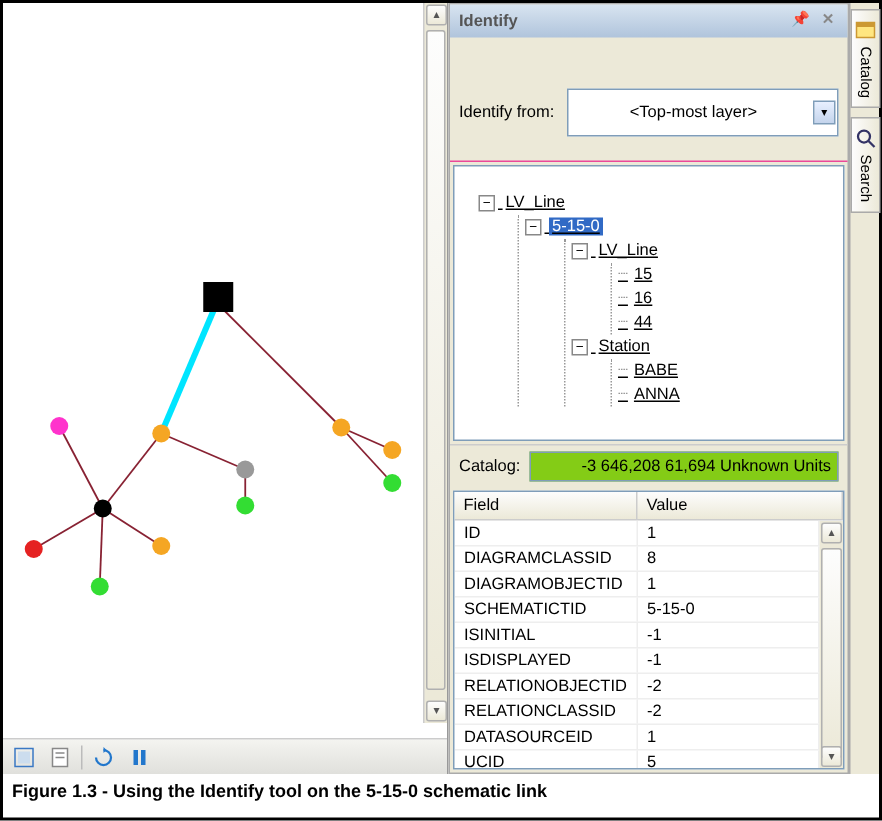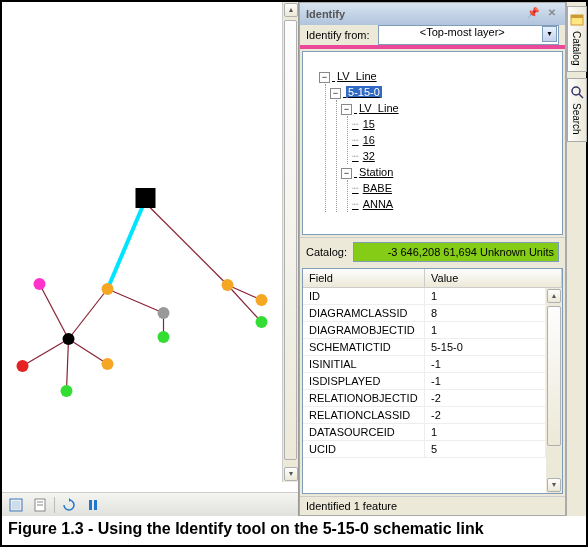--- a/index.html
+++ b/index.html
@@ -14,45 +14,45 @@
 .map-scroll-v .scroll-thumb { position: absolute; top: 18px; left: 1px; right: 1px; height: 440px; }
 .scroll-arrow { width: 14px; height: 14px; background: linear-gradient(#fdfdfd,#ece9d8); border: 1px solid #b0b0b0; border-radius: 2px; position: absolute; left: 1px; font-size: 8px; text-align: center; line-height: 12px; color: #555; }
 .arrow-up { top: 1px; }
 .arrow-down { bottom: 1px; }
 .tool-btn { width: 20px; height: 18px; border: 1px solid transparent; display: flex; align-items: center; justify-content: center; cursor: pointer; }
 .right-panel { flex: 1; display: flex; }
 .identify-panel { flex: 1; display: flex; flex-direction: column; background: #ece9d8; border: 1px solid #aaa; }
 .identify-header { height: 22px; background: linear-gradient(#d8e4f0, #b0c4dc); display: flex; align-items: center; padding: 0 6px; justify-content: space-between; color: #555; font-weight: bold; }
 .hdr-icons { display: flex; gap: 4px; }
 .hdr-icon { width: 14px; height: 14px; color: #888; cursor: pointer; font-size: 10px; text-align: center; }
-.identify-from { display: flex; align-items: center; gap: 8px; padding: 0 6px; border-bottom: 4px solid #ec4899; }
-.combo { flex: 1; height: 20px; background: #fff; border: 1px solid #7f9db9; display: flex; align-items: flex-start; padding: 0 4px; justify-content: space-between; }
+.identify-from { display: flex; align-items: center; gap: 8px; padding: 16px 6px; border-bottom: 1px solid #ec4899; margin-top: 18px; }
+.combo { flex: 1; height: 32px; background: #fff; border: 1px solid #7f9db9; display: flex; align-items: center; padding: 0 4px; justify-content: space-between; }
 .combo-arrow { width: 15px; height: 16px; background: linear-gradient(#e8f0ff,#c4d4ec); border: 1px solid #7f9db9; font-size: 8px; text-align: center; line-height: 14px; margin-right: -3px; }
 .tree-area { height: 184px; background: #fff; margin: 2px; border: 1px solid #7f9db9; overflow: auto; padding: 16px; position: relative; text-decoration: underline; }
 .tree-node { white-space: nowrap; line-height: 16px; }
-.tree-children { margin-left: 6px; border-left: 1px dotted #999; padding-left: 4px; }
+.tree-children { margin-left: 26px; border-left: 1px dotted #999; padding-left: 4px; }
 .expander { display: inline-block; width: 11px; height: 11px; border: 1px solid #888; background: #fff; text-align: center; line-height: 9px; font-size: 9px; margin-right: 2px; cursor: pointer; vertical-align: middle; }
 .leaf-dash { color: #999; margin-right: 2px; }
 .tree-label { cursor: pointer; padding: 0 2px; }
 .selected { background: #316ac5; color: #fff; }
 .location-row { display: flex; align-items: center; gap: 6px; padding: 4px 6px; border-top: 1px solid #ccc; }
 .loc-input { flex: 1; height: 20px; background: #84cc16; border: 1px solid #7f9db9; display: flex; align-items: center; padding: 0 4px; justify-content: flex-end; }
 .attr-table { flex: 1; margin: 2px; border: 1px solid #7f9db9; background: #fff; overflow: hidden; display: flex; flex-direction: column; }
 .attr-header { display: flex; background: linear-gradient(#fdfdfd,#ece9d8); border-bottom: 1px solid #ccc; }
 .attr-header > div { padding: 3px 6px; border-right: 1px solid #ccc; font-weight: normal; }
 .col-field { width: 122px; }
 .col-value { flex: 1; }
 .attr-body { flex: 1; overflow-y: auto; position: relative; }
 .attr-row { display: flex; border-bottom: 1px solid #eee; }
 .attr-row > div { padding: 2px 6px; border-right: 1px solid #eee; }
 .status-bar { padding: 3px 6px; border-top: 1px solid #ccc; background: #ece9d8; }
 .side-tabs { width: 20px; background: #ece9d8; border-left: 1px solid #aaa; display: flex; flex-direction: column; align-items: center; padding-top: 4px; gap: 6px; }
 .side-tab { writing-mode: vertical-rl; padding: 6px 2px; border: 1px solid #aaa; background: linear-gradient(90deg,#fdfdfd,#ece9d8); cursor: pointer; font-size: 10px; display: flex; align-items: center; gap: 4px; }
 .side-tab-icon { width: 14px; height: 14px; writing-mode: horizontal-tb; }
-.caption { padding: 4px 6px; font-size: 16px; font-weight: bold; }
+.caption { padding: 4px 6px; font-size: 12px; font-weight: bold; }
 .attr-scroll-v { position: absolute; right: 0; top: 0; bottom: 0; width: 16px; background: #ece9d8; }
 .attr-body-inner { margin-right: 16px; }
 </style>
 </head>
 <body>
 
 <div class="frame">
 <div class="content">
 
 <div class="map-area">
@@ -146,21 +146,21 @@
         <div class="tree-node">
           <span class="expander">−</span>
           <span class="tree-label selected">5-15-0</span>
           <div class="tree-children">
             <div class="tree-node">
               <span class="expander">−</span>
               <span class="tree-label">LV_Line</span>
               <div class="tree-children">
                 <div class="tree-node"><span class="leaf-dash">┈</span><span class="tree-label">15</span></div>
                 <div class="tree-node"><span class="leaf-dash">┈</span><span class="tree-label">16</span></div>
-                <div class="tree-node"><span class="leaf-dash">┈</span><span class="tree-label">32</span></div>
+                <div class="tree-node"><span class="leaf-dash">┈</span><span class="tree-label">44</span></div>
               </div>
             </div>
             <div class="tree-node">
               <span class="expander">−</span>
               <span class="tree-label">Station</span>
               <div class="tree-children">
                 <div class="tree-node"><span class="leaf-dash">┈</span><span class="tree-label">BABE</span></div>
                 <div class="tree-node"><span class="leaf-dash">┈</span><span class="tree-label">ANNA</span></div>
               </div>
             </div>
@@ -226,21 +226,20 @@
                   <div class="col-value">1</div>
                 </div>
                 <div class="attr-row">
                   <div class="col-field">UCID</div>
                   <div class="col-value">5</div>
                 </div>
               </div>
     </div>
   </div>
 
-  <div class="status-bar">Identified 1 feature</div>
 </div>
 
 <div class="side-tabs">
   <div class="side-tab">
     <svg class="side-tab-icon" viewBox="0 0 14 14">
               <rect x="1" y="2" width="12" height="10" fill="#ffe680" stroke="#cc9933"></rect>
               <rect x="1" y="2" width="12" height="3" fill="#cc9933"></rect>
             </svg>
     <span>Catalog</span>
   </div>

